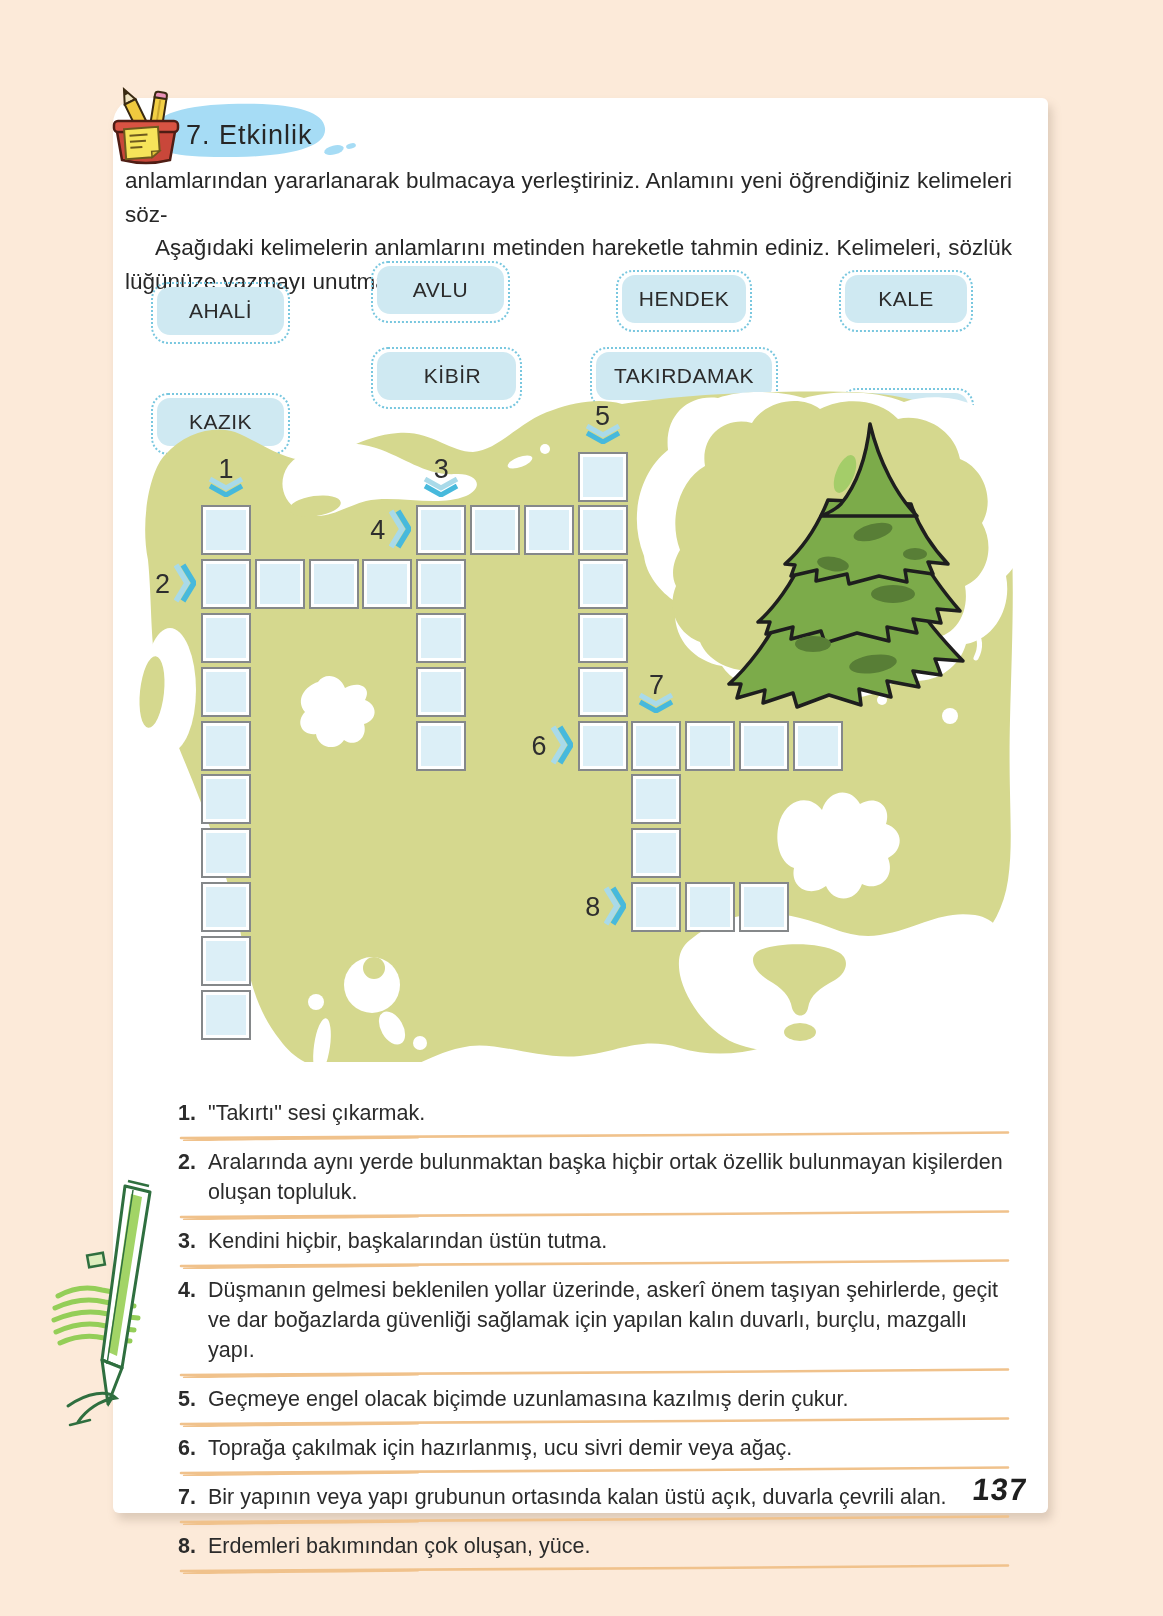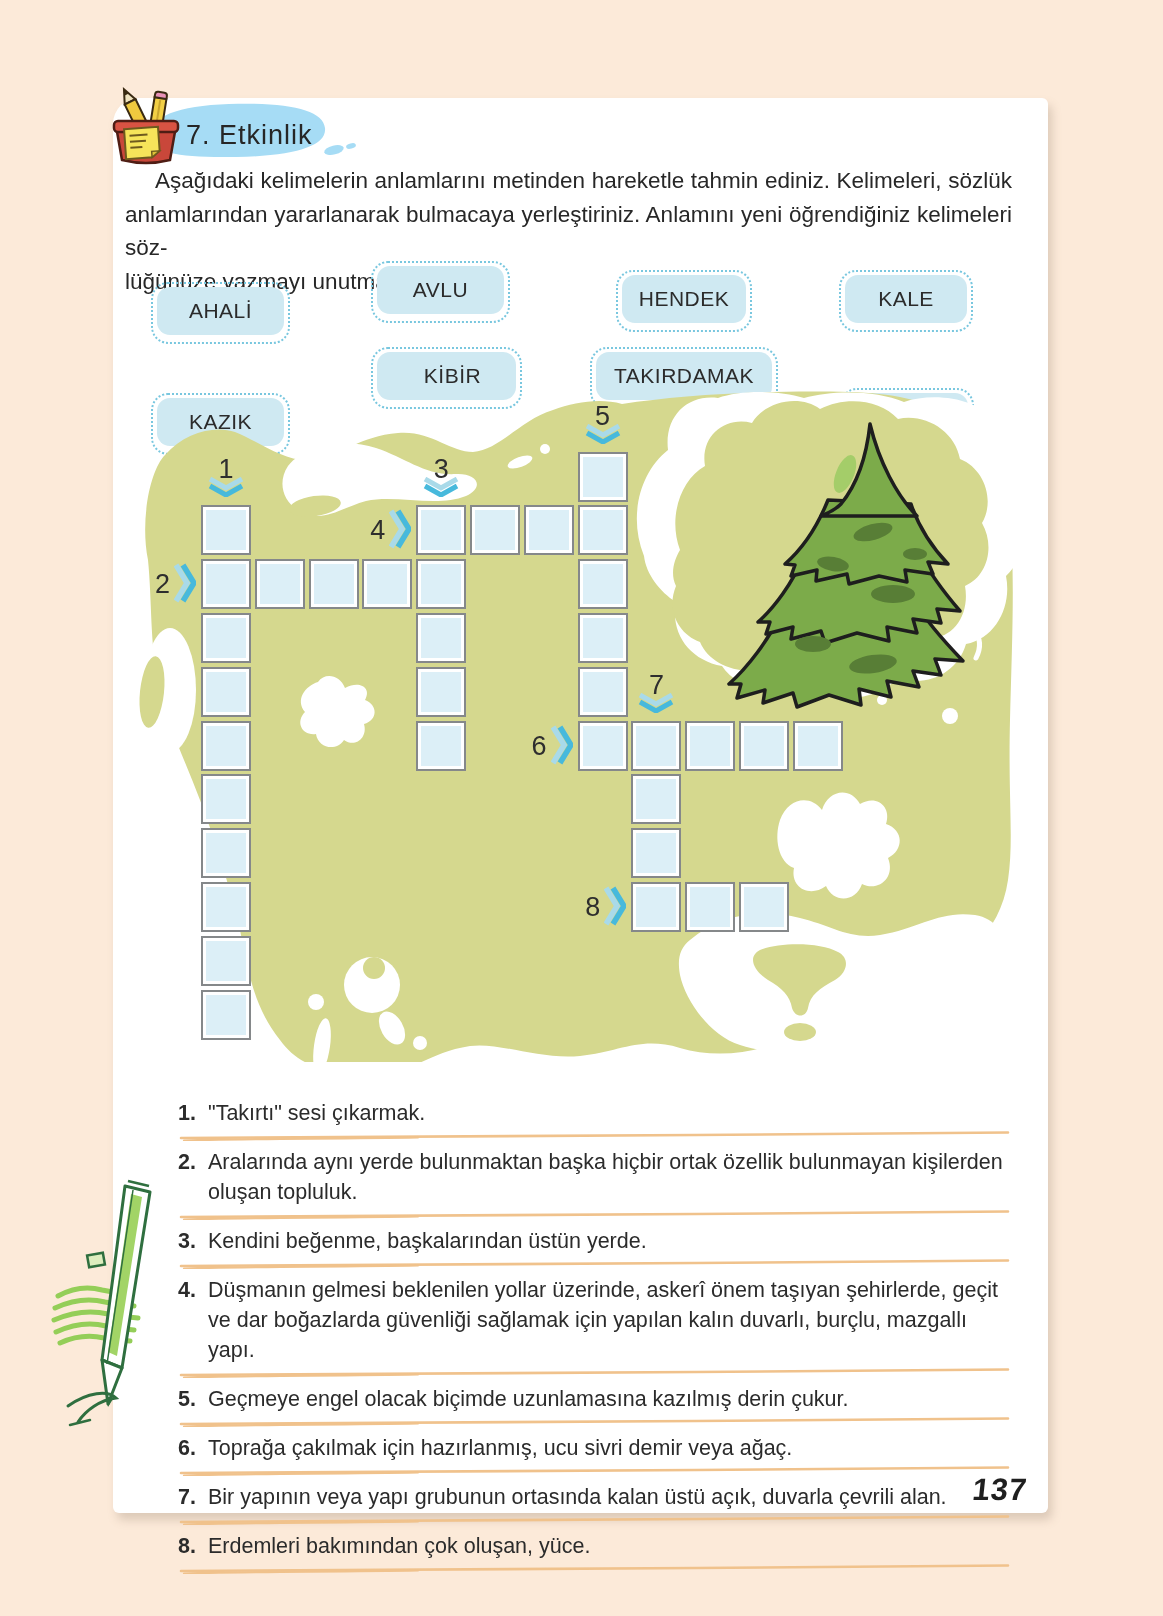--- a/index.html
+++ b/index.html
@@ -97,22 +97,22 @@
   <g transform="rotate(-4 34 58)">
     <path d="M 17,44 L 51,44 L 51,68 L 43,74 L 17,74 Z" fill="#f6e45a" stroke="#6e5a1e" stroke-width="2"></path>
     <path d="M 51,68 L 43,74 L 43,68 Z" fill="#dcc338" stroke="#6e5a1e" stroke-width="1.5"></path>
     <line x1="22" y1="51" x2="40" y2="51" stroke="#6e5a1e" stroke-width="2"></line>
     <line x1="22" y1="57" x2="38" y2="57" stroke="#6e5a1e" stroke-width="2"></line>
     <line x1="22" y1="63" x2="34" y2="63" stroke="#6e5a1e" stroke-width="2"></line>
   </g>
 </svg>
 
 <div class="intro" id="intro">
+    <div class="intro-line">anlamlarından yararlanarak bulmacaya yerleştiriniz. Anlamını yeni öğrendiğiniz kelimeleri söz-</div>
     <div class="intro-line first">Aşağıdaki kelimelerin anlamlarını metinden hareketle tahmin ediniz. Kelimeleri, sözlük</div>
-    <div class="intro-line">anlamlarından yararlanarak bulmacaya yerleştiriniz. Anlamını yeni öğrendiğiniz kelimeleri söz-</div>
     <div class="intro-line last">lüğünüze yazmayı unutmayınız.</div>
   </div>
 
 <div id="chips">
     <div class="chip" style="left: 157px; top: 275px; width: 127px; margin-top: 12px;">AHALİ</div>
     <div class="chip" style="left: 377px; top: 266px; width: 127px;">AVLU</div>
     <div class="chip" style="left: 622px; top: 275px; width: 124px;">HENDEK</div>
     <div class="chip" style="left: 845px; top: 275px; width: 122px;">KALE</div>
     <div class="chip" style="left: 157px; top: 352px; width: 127px; margin-top: 46px;">KAZIK</div>
     <div class="chip" style="left: 377px; top: 352px; width: 127px; padding-left: 12px;">KİBİR</div>
@@ -330,21 +330,21 @@
     <div class="clue">
       <div class="clue-num">2.</div>
       <div class="clue-text">Aralarında aynı yerde bulunmaktan başka hiçbir ortak özellik bulunmayan kişilerden oluşan topluluk.</div>
     </div>
     <svg class="clue-underline" viewBox="0 0 833 11">
       <path d="M3,8 C180,4.5 560,6.5 830,2.5" class="uline" stroke-width="2.6" stroke-linecap="round"></path>
       <path d="M6,10.5 C70,8.5 160,9 240,7.5" class="uline" stroke-width="2.2" stroke-linecap="round"></path>
     </svg>
     <div class="clue">
       <div class="clue-num">3.</div>
-      <div class="clue-text">Kendini beğenme, başkalarından üstün yerde.</div>
+      <div class="clue-text">Kendini hiçbir, başkalarından üstün tutma.</div>
     </div>
     <svg class="clue-underline" viewBox="0 0 833 11">
       <path d="M3,8 C180,4.5 560,6.5 830,2.5" class="uline" stroke-width="2.6" stroke-linecap="round"></path>
       <path d="M6,10.5 C70,8.5 160,9 240,7.5" class="uline" stroke-width="2.2" stroke-linecap="round"></path>
     </svg>
     <div class="clue">
       <div class="clue-num">4.</div>
       <div class="clue-text">Düşmanın gelmesi beklenilen yollar üzerinde, askerî önem taşıyan şehirlerde, geçit ve dar boğazlarda güvenliği sağlamak için yapılan kalın duvarlı, burçlu, mazgallı yapı.</div>
     </div>
     <svg class="clue-underline" viewBox="0 0 833 11">

